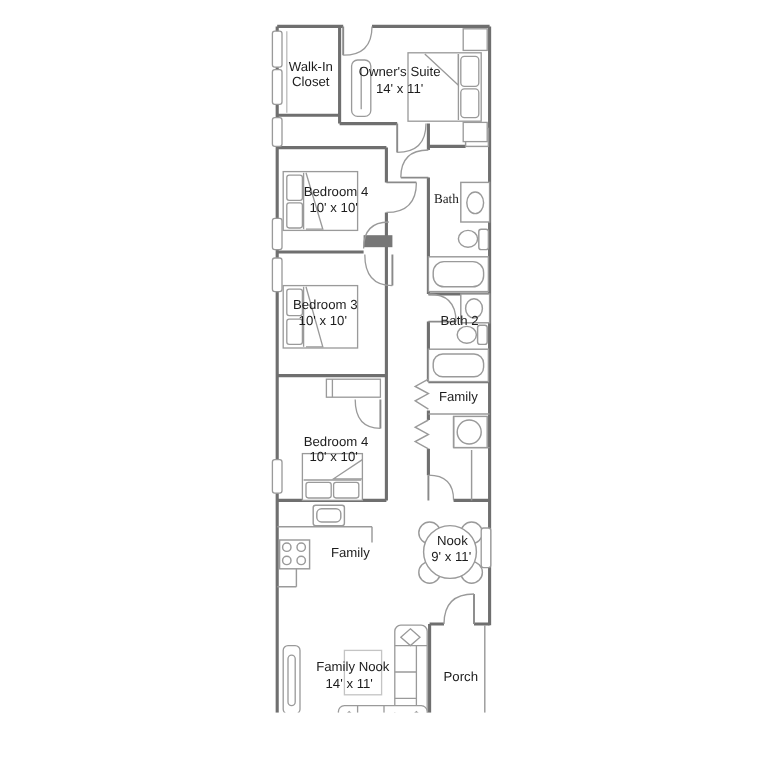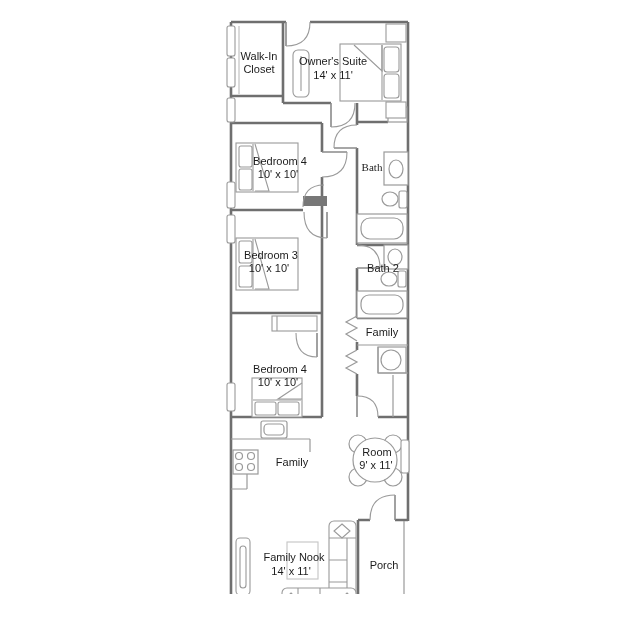--- a/index.html
+++ b/index.html
@@ -183,21 +183,21 @@
 
   <div class="room-label" style="left:383px;top:268px;">Bath 2</div>
 
   <div class="room-label" style="left:382px;top:332px;">Family</div>
 
   <div class="room-label" style="left:280px;top:369px;">Bedroom 4</div>
   <div class="room-label" style="left:278px;top:382px;">10' x 10'</div>
 
   <div class="room-label" style="left:292px;top:462px;">Family</div>
 
-  <div class="room-label" style="left:377px;top:452px;">Room</div>
+  <div class="room-label" style="left:377px;top:452px;">Nook</div>
   <div class="room-label" style="left:376px;top:465px;text-align:center;">9' x 11'</div>
 
   <div class="room-label" style="left:294px;top:557px;">Family Nook</div>
   <div class="room-label" style="left:291px;top:571px;">14' x 11'</div>
 
   <div class="room-label" style="left:384px;top:565px;">Porch</div>
 
 </div>
 
 </body></html>

